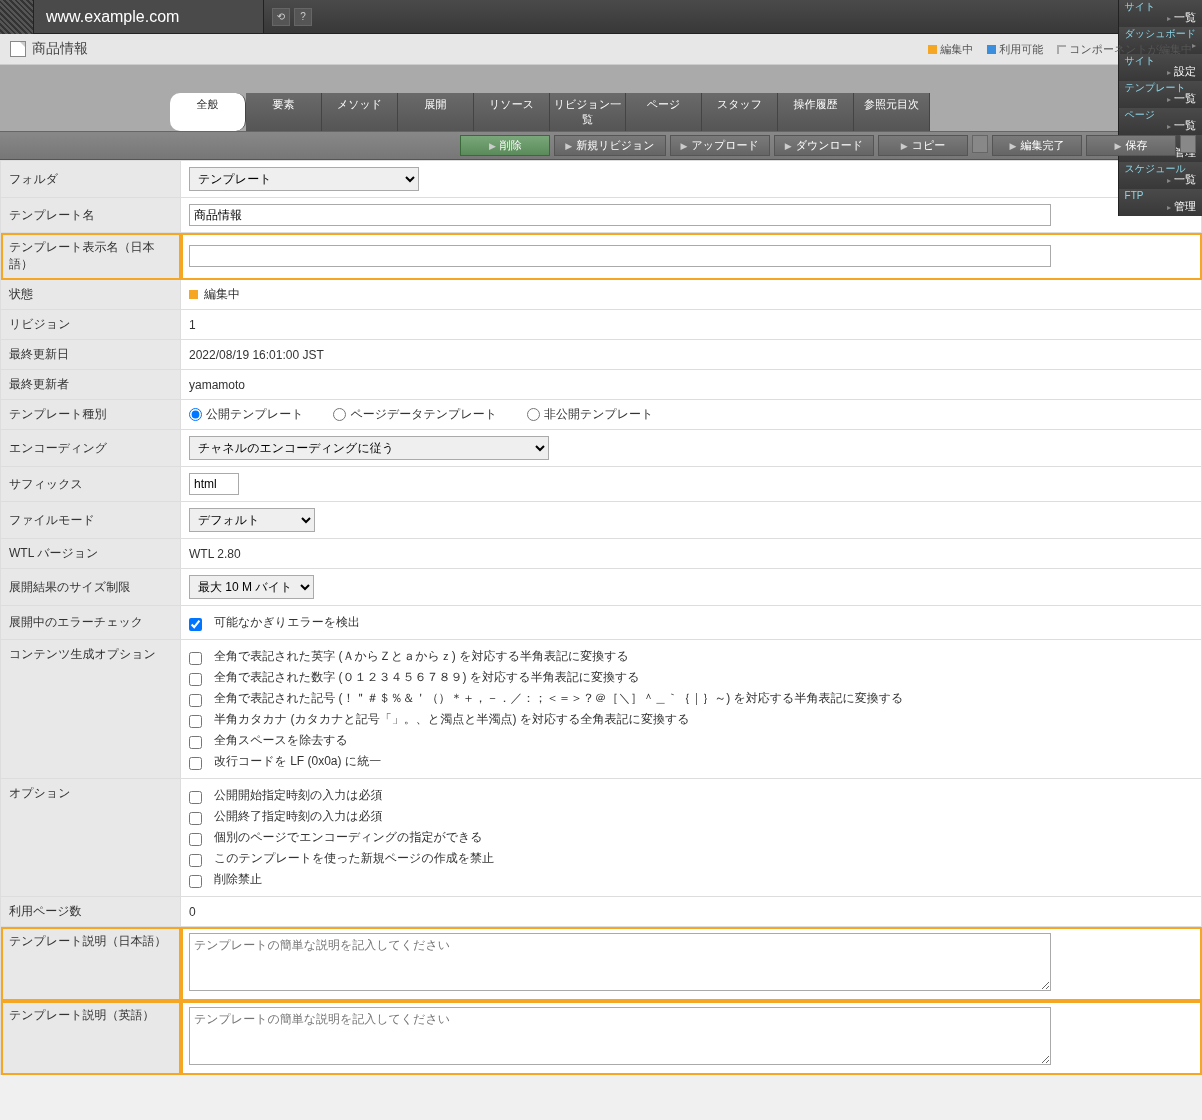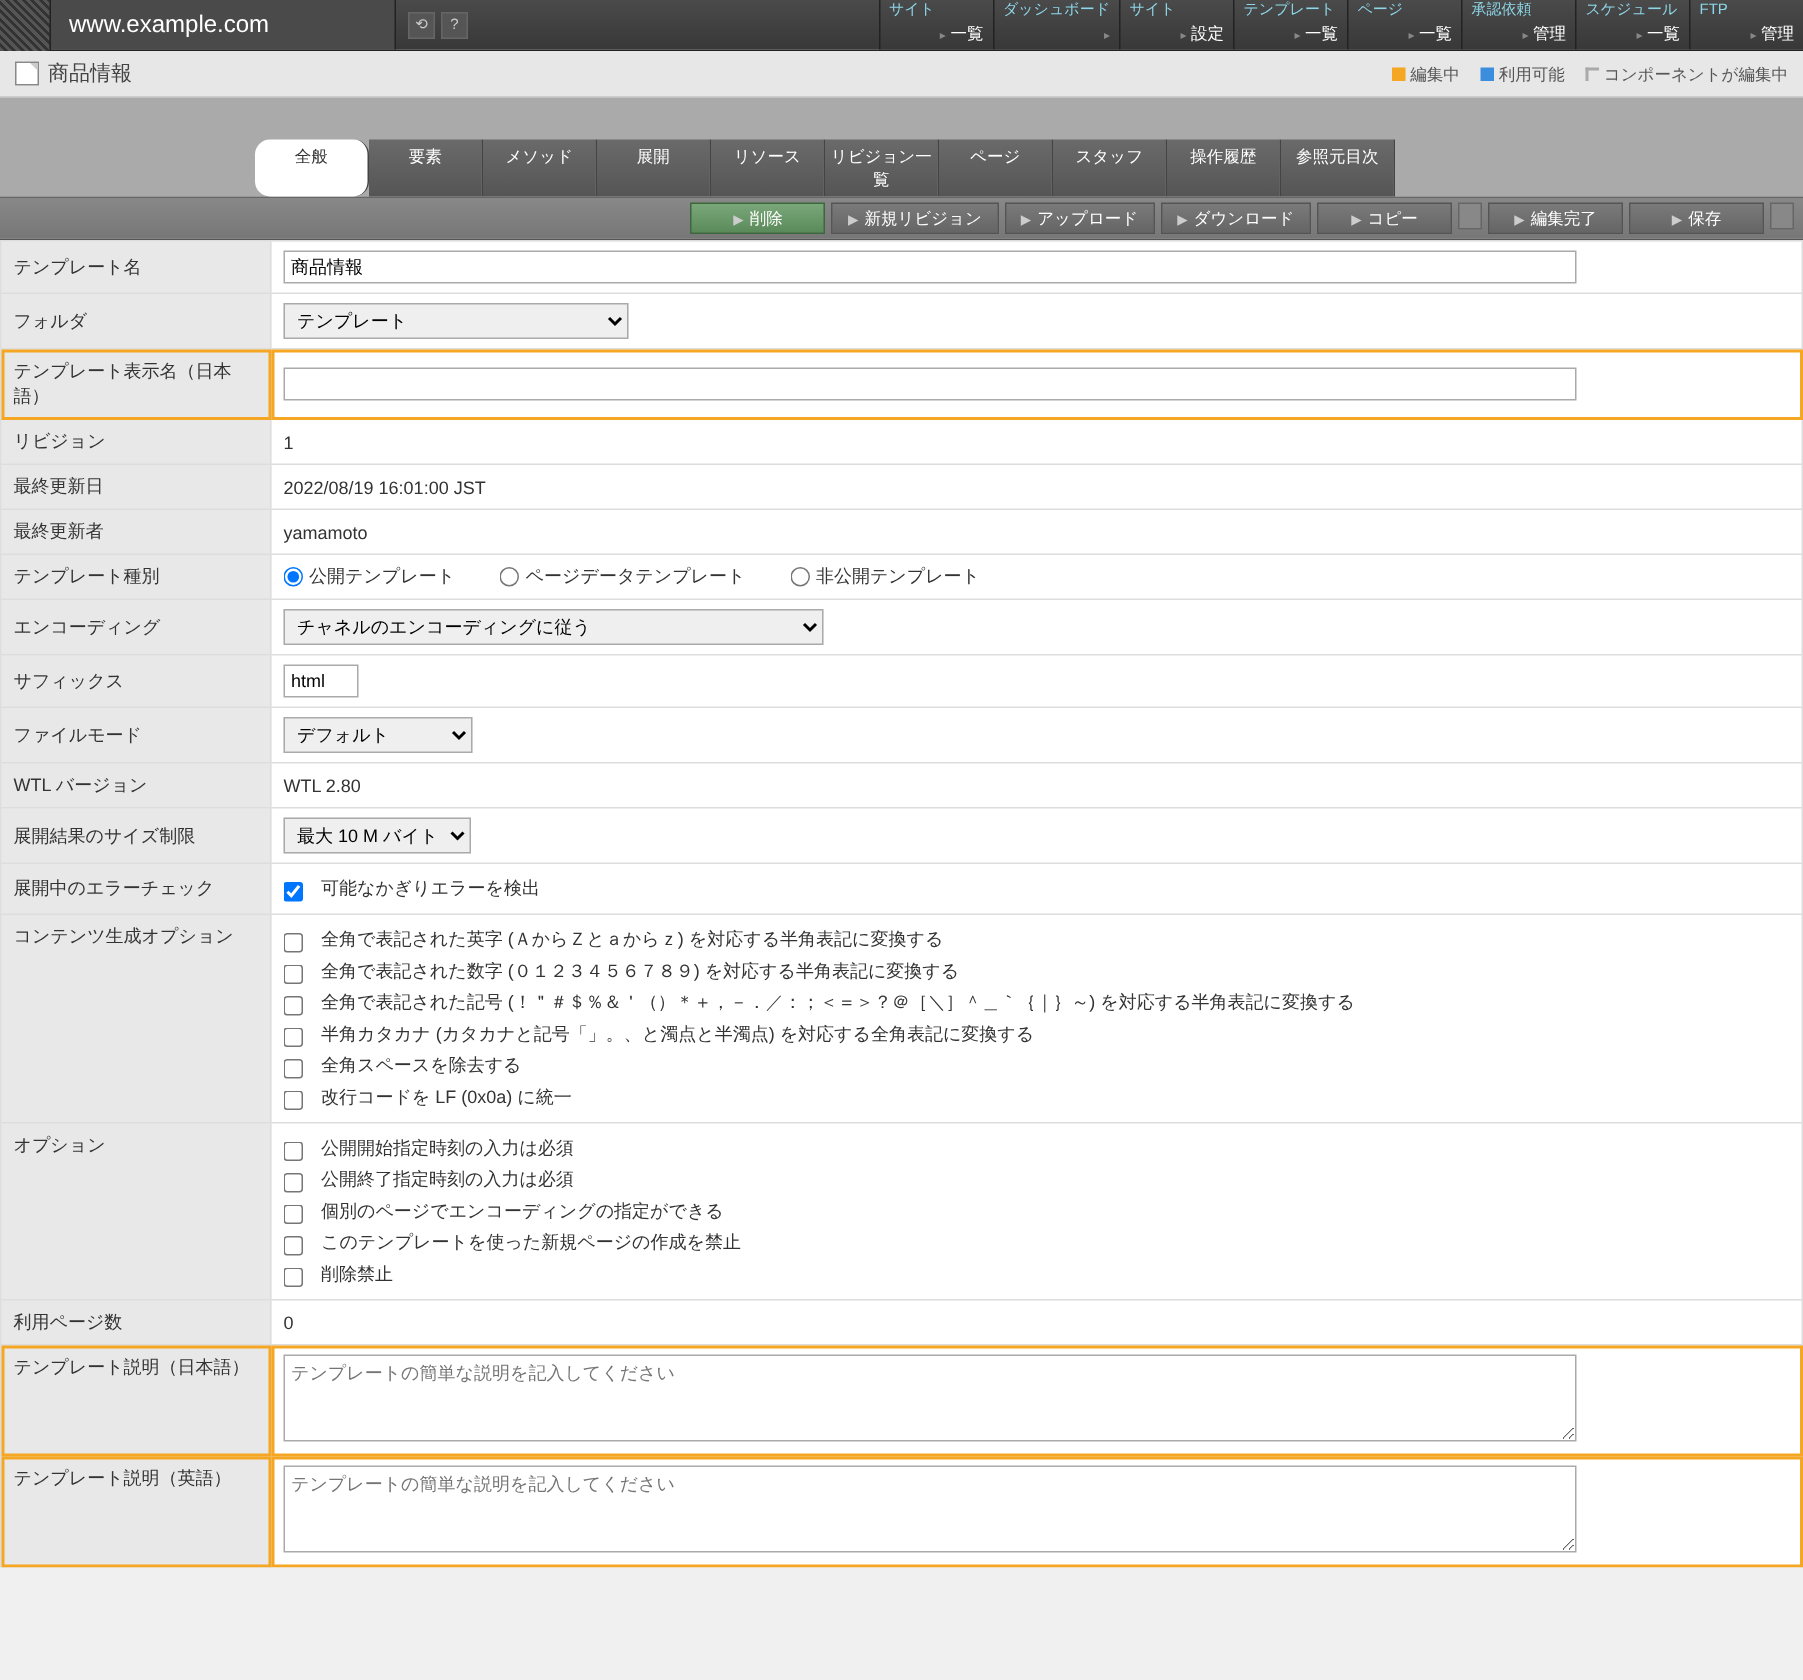--- a/index.html
+++ b/index.html
@@ -5,21 +5,21 @@
 * { margin: 0; padding: 0; box-sizing: border-box; }
 body { font-family: "Hiragino Kaku Gothic Pro", "Meiryo", sans-serif; font-size: 12px; background: #f0f0f0; color: #333; }
 
 
 .topbar { background: linear-gradient(#4a4a4a, #383838); height: 34px; display: flex; align-items: stretch; border-bottom: 1px solid #222; }
 .logo { width: 34px; height: 34px; background: repeating-linear-gradient(45deg, #555 0 2px, #333 2px 4px); border-right: 1px solid #222; }
 .url-bar { background: #4a4a4a; color: #fff; padding: 0 12px; display: flex; align-items: center; width: 230px; font-size: 16px; border-right: 1px solid #222; }
 .url-icons { display: flex; align-items: center; gap: 4px; padding: 0 8px; }
 .url-icons span { display: inline-block; width: 18px; height: 18px; background: #555; border: 1px solid #666; text-align: center; line-height: 16px; color: #ccc; font-size: 10px; }
 .spacer { flex: 1; }
-.nav-items { display: flex; }
+.nav-items { display: flex; flex-direction: column; }
 .nav-item { border-left: 1px solid #222; padding: 2px 6px 2px 6px; min-width: 76px; display: flex; flex-direction: column; justify-content: space-between; background: linear-gradient(#4a4a4a, #383838); }
 .nav-item .t { color: #8dd6e8; font-size: 10px; line-height: 1; }
 .nav-item .b { color: #fff; font-size: 11px; text-align: right; line-height: 1; padding-bottom: 2px; }
 .nav-item .arrow { font-size: 8px; color: #888; }
 
 
 .header-row { display: flex; justify-content: space-between; align-items: center; padding: 6px 10px; background: #e7e7e7; border-bottom: 1px solid #ccc; }
 .header-left { display: flex; align-items: center; gap: 6px; font-size: 14px; color: #444; }
 .doc-icon { width: 16px; height: 16px; border: 1px solid #888; background: #fff; position: relative; }
 .doc-icon::before { content: ""; position: absolute; right: 0; top: 0; border-top: 5px solid #ccc; border-left: 5px solid transparent; }
@@ -158,30 +158,34 @@
   <div class="tb-btn">
       <span class="arr">▶</span>
       <span>保存</span>
     </div>
   <div class="tb-sep"></div>
 </div>
 
 <table class="form-table">
   <tbody>
       <tr>
+    <td class="label">フォルダ</td>
+    <td><select style="width:230px"><option>テンプレート</option></select></td>
+  </tr>
+  <tr>
     <td class="label">テンプレート名</td>
     <td><input type="text" class="full" style="max-width: 862px;" value="商品情報"></td>
   </tr>
   <tr>
-    <td class="label">フォルダ</td>
-    <td><select style="width:230px"><option>テンプレート</option></select></td>
-  </tr>
-  <tr>
     <td class="label hl">テンプレート表示名（日本語）</td>
     <td class="hl"><input type="text" class="full" style="max-width: 862px;" value=""></td>
+  </tr>
+  <tr>
+    <td class="label">状態</td>
+    <td><span class="status-sw"></span><span>編集中</span></td>
   </tr>
   <tr>
     <td class="label">リビジョン</td>
     <td>1</td>
   </tr>
   <tr>
     <td class="label">最終更新日</td>
     <td>2022/08/19 16:01:00 JST</td>
   </tr>
   <tr>

